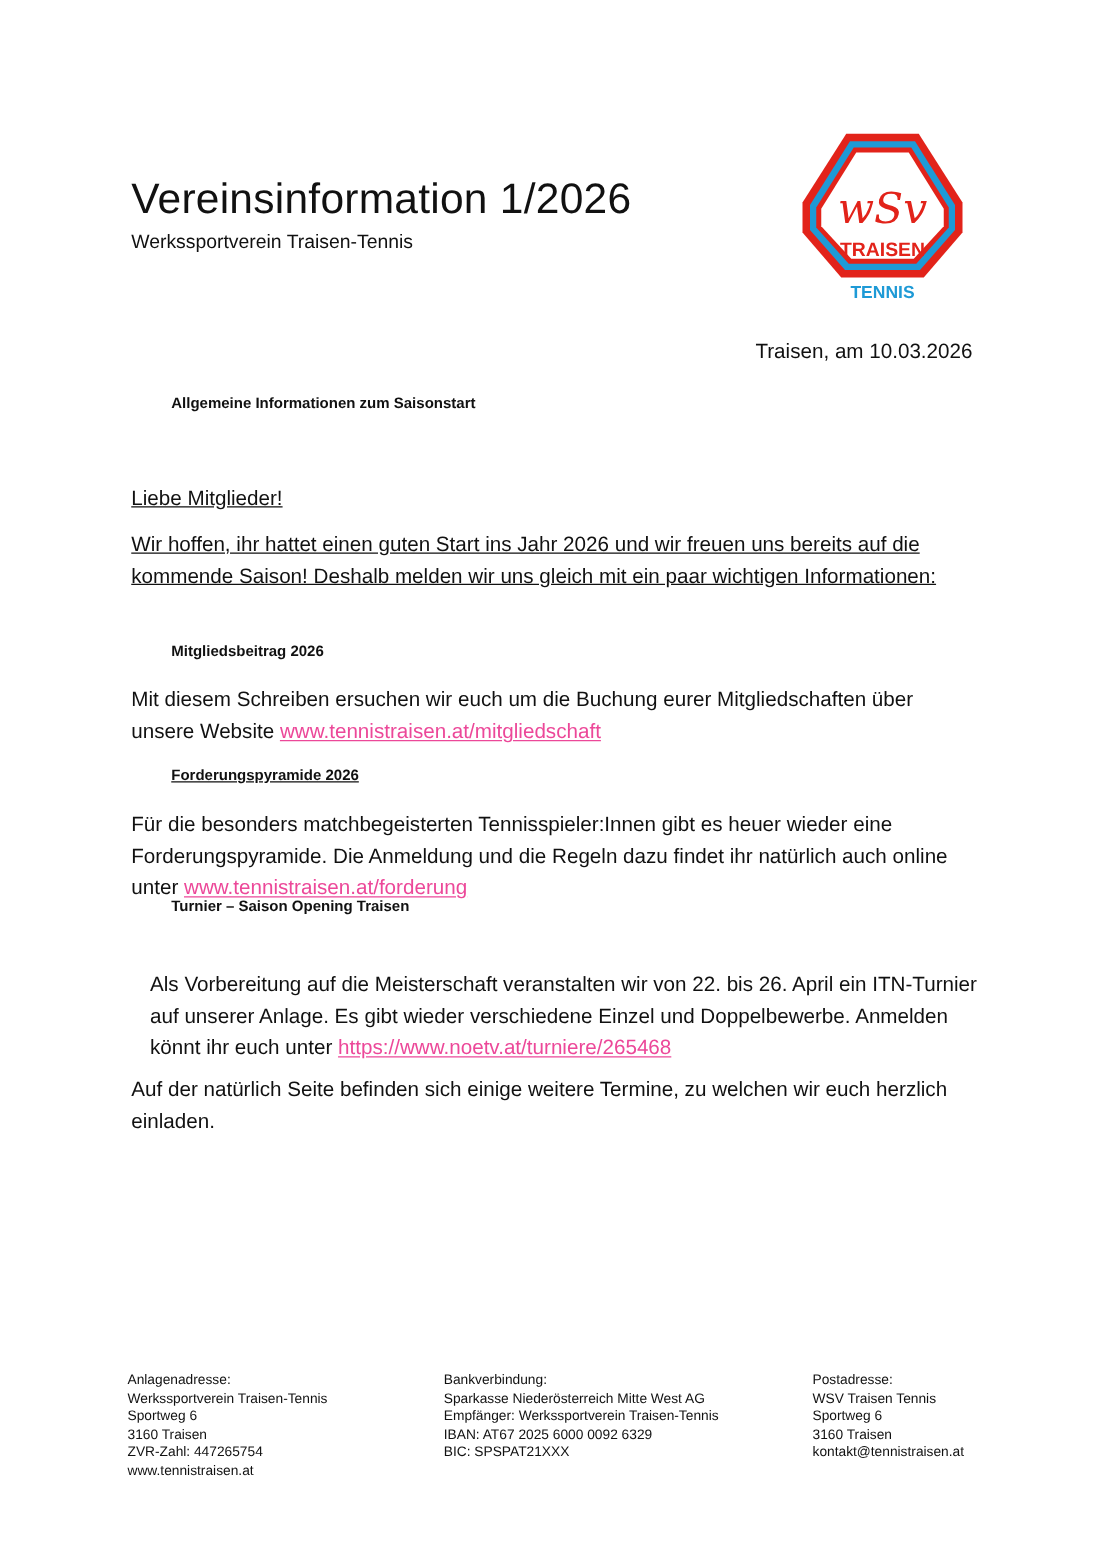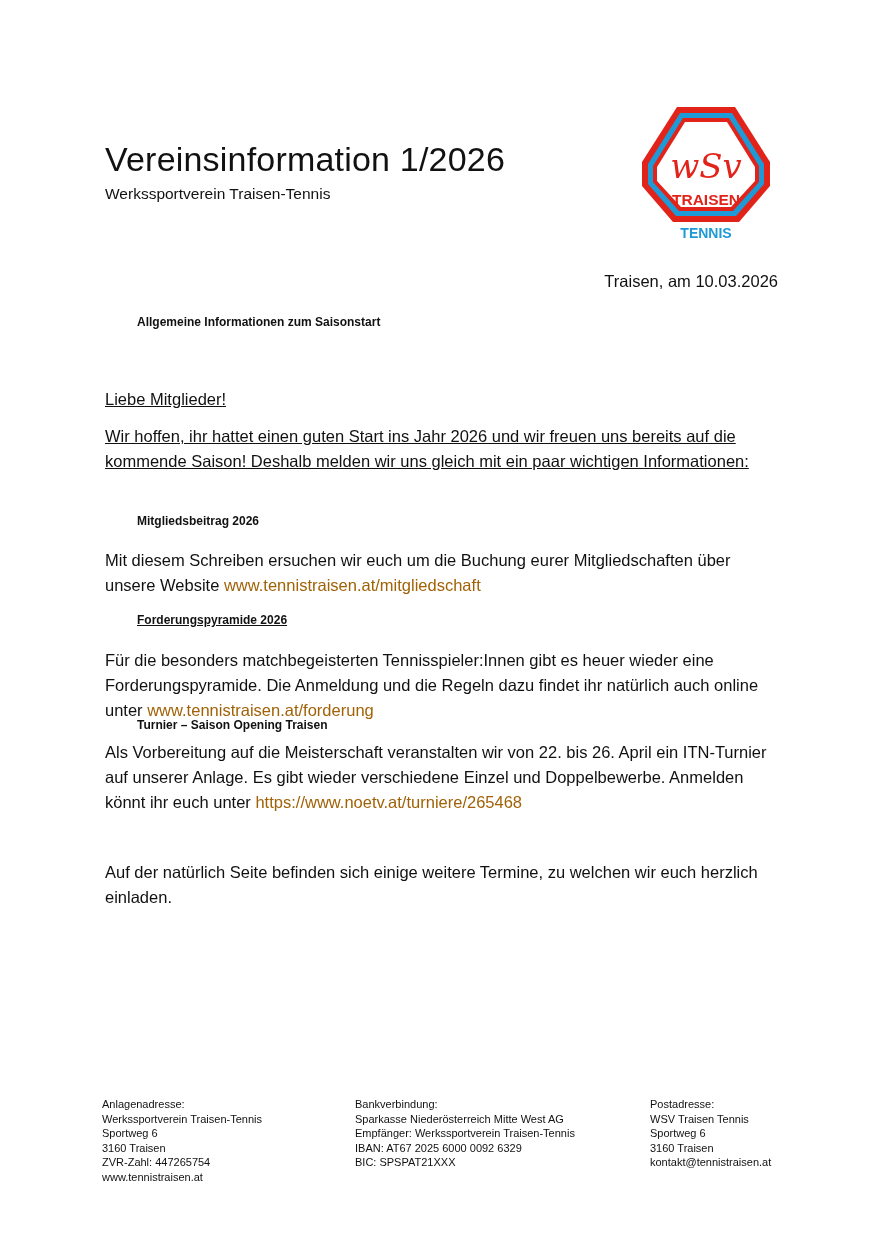--- a/index.html
+++ b/index.html
@@ -4,21 +4,21 @@
   <style>
     html, body { margin: 0; padding: 0; background: #ffffff; }
     body { width: 884px; height: 1250px; position: relative; overflow: hidden;
            font-family: "Liberation Sans", "DejaVu Sans", sans-serif; color: #111; }
     .title { position: absolute; left: 105px; top: 140px; font-size: 34px; font-weight: 400; letter-spacing: 0.2px; margin: 0; }
     .subtitle { position: absolute; left: 105px; top: 185px; font-size: 15.5px; }
     .logo { position: absolute; left: 639px; top: 104px; width: 134px; height: 136px; }
     .date { position: absolute; right: 106px; top: 272px; font-size: 16.5px; }
     .heading { position: absolute; left: 105px; font-size: 12px; font-weight: 700; margin-left: 32px; }
     .para { position: absolute; left: 105px; width: 680px; font-size: 16.5px; line-height: 25px; }
-    a.link { color: #a16207; text-underline-offset: 2px; }
+    a.link { color: #ec4899; text-decoration: underline; text-underline-offset: 2px; }
     .footer-col { position: absolute; top: 1097px; font-size: 11px; line-height: 14.6px; }
     .footer-col div { white-space: nowrap; }
   </style>
 </head>
 <body>
 
 <h1 class="title">Vereinsinformation 1/2026</h1>
 <div class="subtitle">Werkssportverein Traisen-Tennis</div>
 
 <svg class="logo" viewBox="0 0 134 136">
@@ -42,21 +42,21 @@
 <div class="para" style="top:548px;">
   <span>Mit diesem Schreiben ersuchen wir euch um die Buchung eurer Mitgliedschaften über unsere Website </span><a class="link">www.tennistraisen.at/mitgliedschaft</a>
 </div>
 
 <div class="heading" style="top:613px;text-decoration:underline;">Forderungspyramide 2026</div>
 <div class="para" style="top:648px;">
   <span>Für die besonders matchbegeisterten Tennisspieler:Innen gibt es heuer wieder eine Forderungspyramide. Die Anmeldung und die Regeln dazu findet ihr natürlich auch online unter </span><a class="link">www.tennistraisen.at/forderung</a>
 </div>
 
 <div class="heading" style="top:718px;">Turnier – Saison Opening Traisen</div>
-<div class="para" style="top:740px;">
+<div class="para" style="top:776px;margin-left:15px;">
   <span>Als Vorbereitung auf die Meisterschaft veranstalten wir von 22. bis 26. April ein ITN-Turnier auf unserer Anlage. Es gibt wieder verschiedene Einzel und Doppelbewerbe. Anmelden könnt ihr euch unter </span><a class="link">https://www.noetv.at/turniere/265468</a>
 </div>
 
 <div class="para" style="top:860px;">Auf der natürlich Seite befinden sich einige weitere Termine, zu welchen wir euch herzlich einladen.</div>
 
 <div class="footer-col" style="left:102px;">
   <div>Anlagenadresse:</div>
   <div>Werkssportverein Traisen-Tennis</div>
   <div>Sportweg 6</div>
   <div>3160 Traisen</div>

